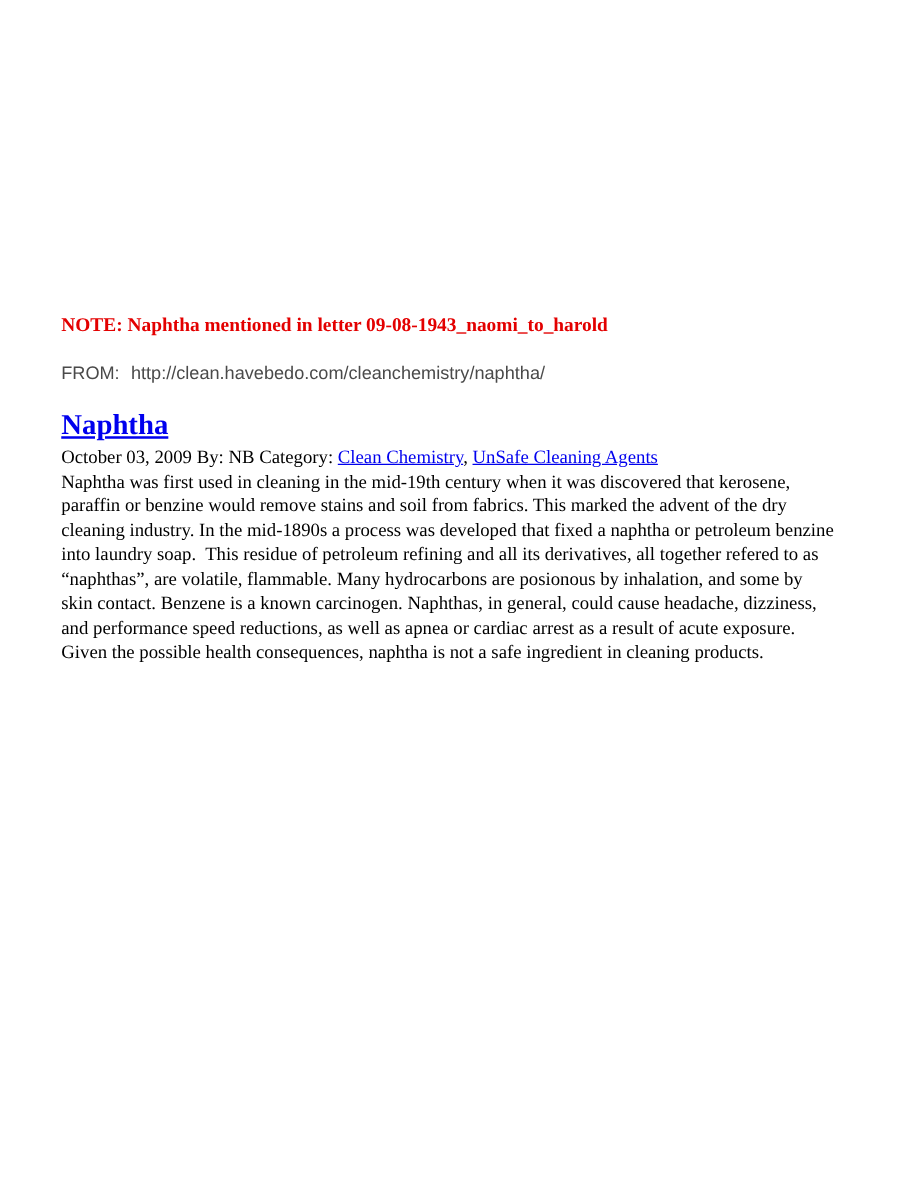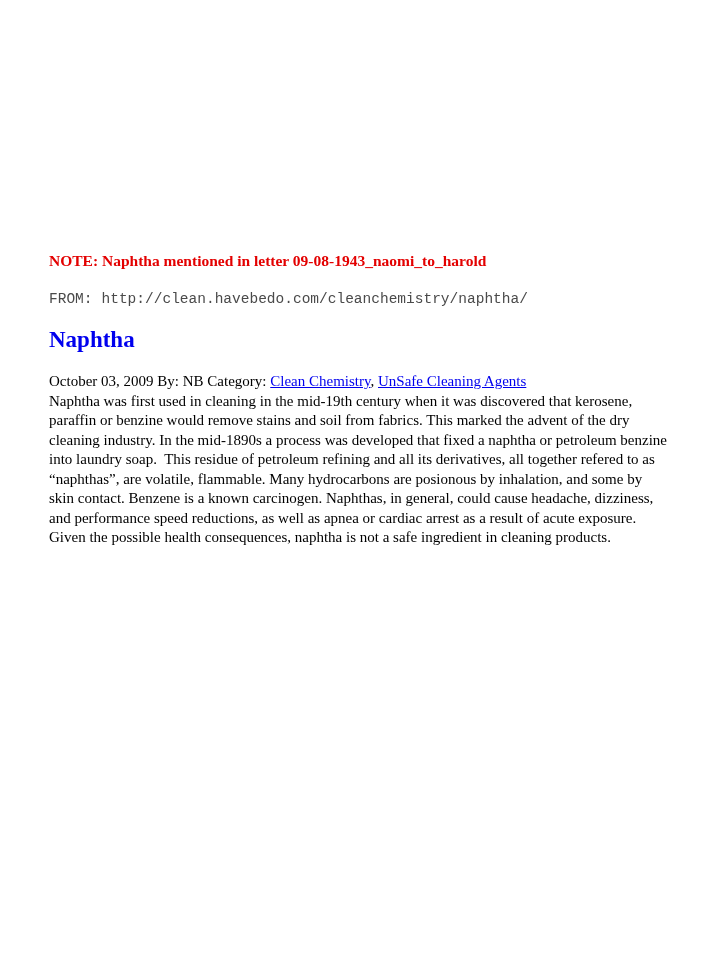--- a/index.html
+++ b/index.html
@@ -26,41 +26,42 @@
   .note-line {
     font-family: "Liberation Serif", serif;
     font-weight: bold;
     font-size: 15.5px;
     line-height: 19px;
     color: #e30000;
     white-space: pre-wrap;
   }
   .source-line {
     margin-top: 20px;
-    font-family: Liberation Mono, monospace;
+    font-family: Liberation Sans, sans-serif;
     font-size: 14.5px;
     line-height: 18px;
     color: #4a4a4a;
   }
   .source-url {
     margin-left: 9px;
   }
   .title-line {
     margin-top: 17px;
     line-height: 29px;
   }
   .title-link {
     font-family: "Liberation Serif", serif;
     font-weight: bold;
     font-size: 23px;
     color: #0000ee;
+    text-decoration: underline;
     cursor: pointer;
   }
   .meta-line {
-    margin-top: 16px;
+    margin-top: 0;
     font-size: 15px;
     line-height: 19.5px;
     color: #000000;
   }
   .category-link {
     color: #0000ee;
     text-decoration: underline;
     cursor: pointer;
   }
   .body-paragraph {

